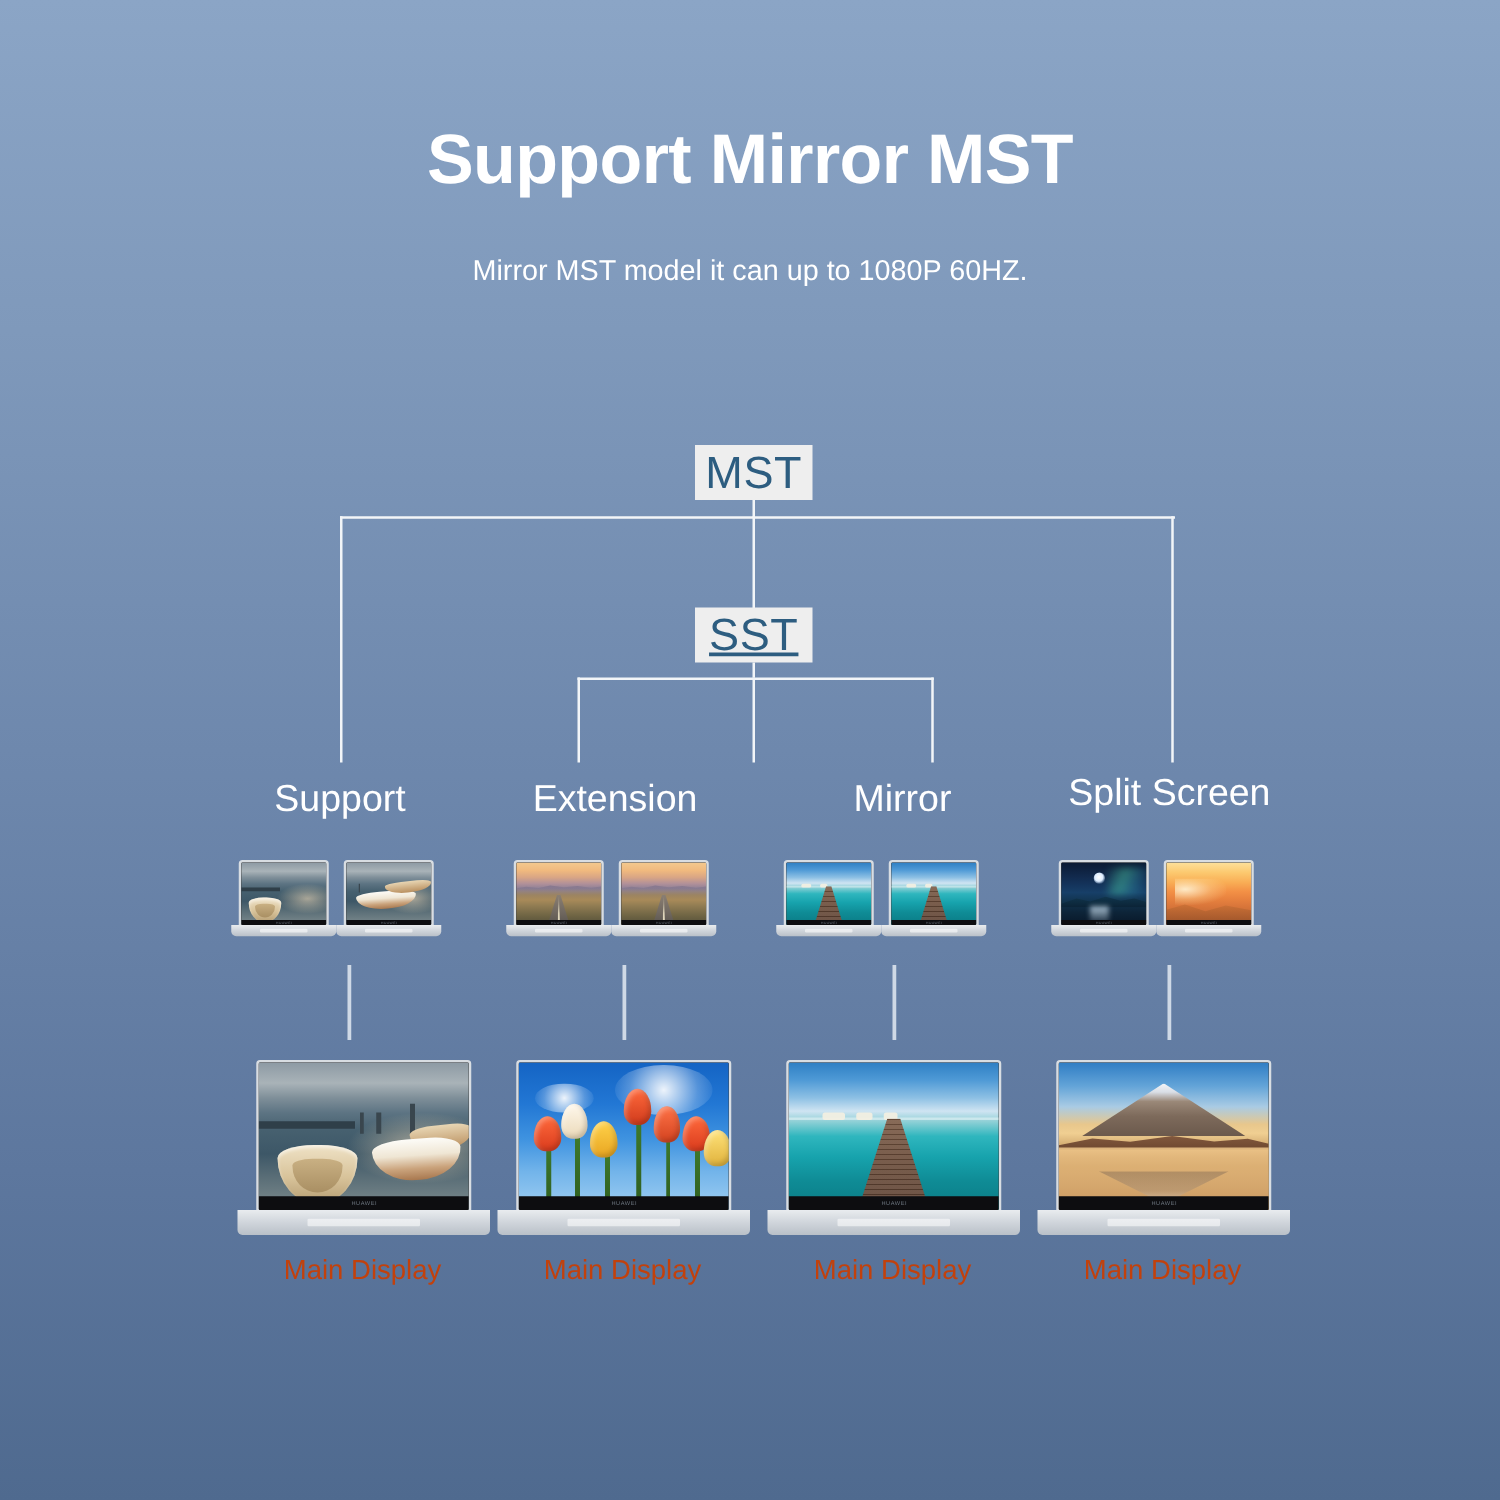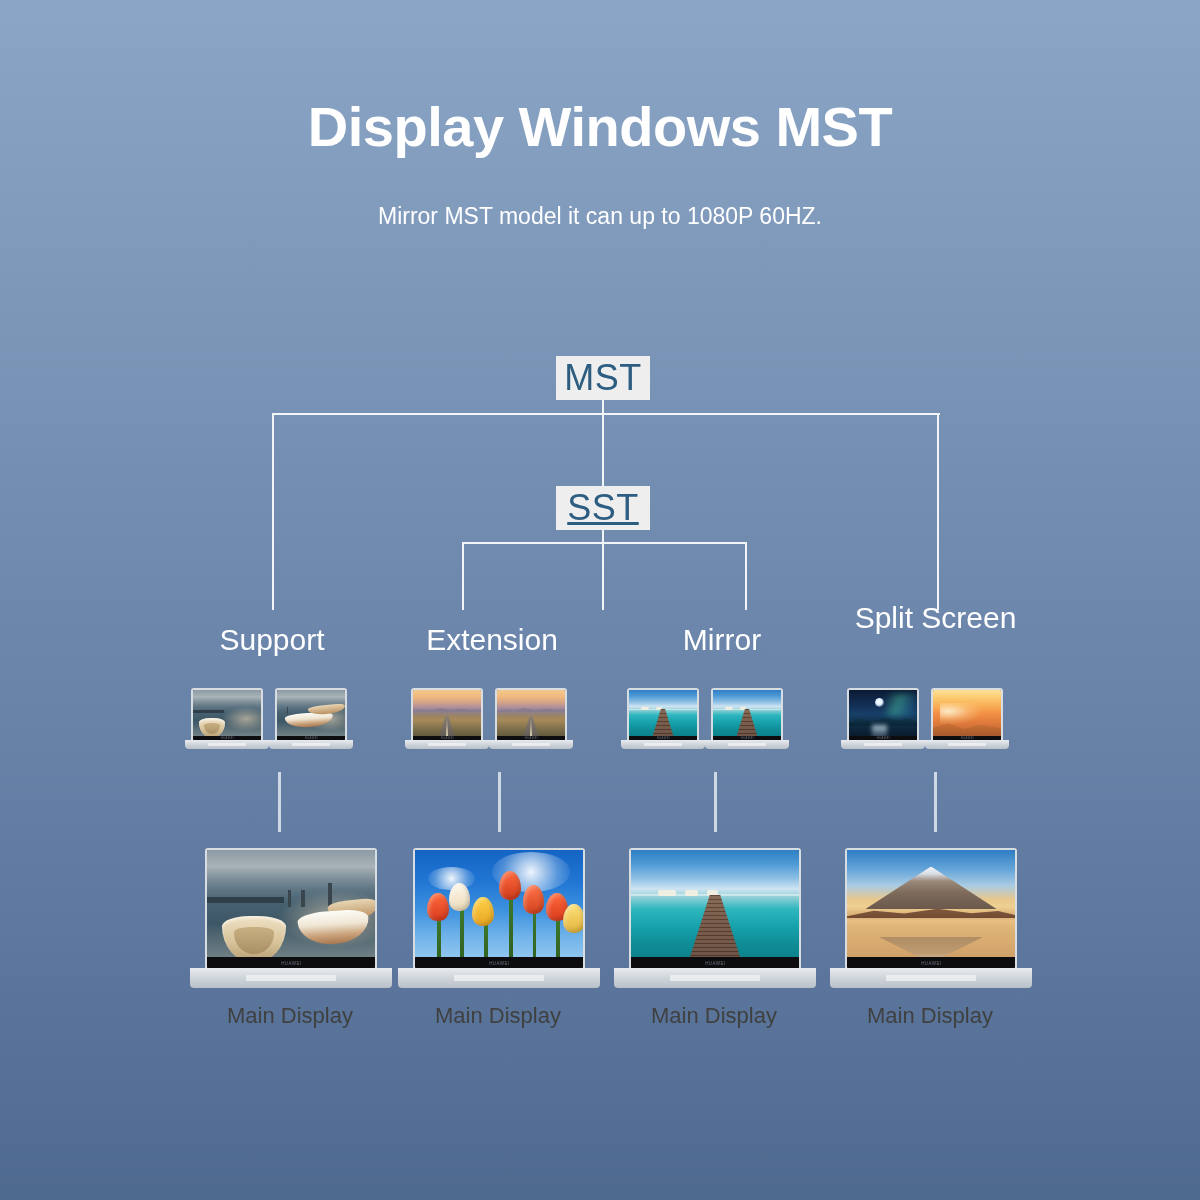--- a/index.html
+++ b/index.html
@@ -104,21 +104,21 @@
   
   .lap.big { width:172px; }
   .lap.big .screen { height:118px; }
   .lap.big .base { height:20px; }
   .lap.big .brand { font-size:5px; }
 
   .main-caption {
     position:absolute;
     font-size:22px;
     line-height:28px;
-    color:#404040;
+    color:#c2410c;
     text-align:center;
     white-space:nowrap;
     z-index:4;
   }
 
   
   .art { position:absolute; inset:0; }
 
   
   .art-harbor {
@@ -303,21 +303,21 @@
     position:absolute; left:50%; transform:translateX(-50%) scaleY(-1);
     bottom:4%; width:62%; height:22%; opacity:0.38;
     background:linear-gradient(to bottom,#f2f4f7 0%,#9a8878 40%,#6b594c 100%);
     clip-path:polygon(50% 0, 100% 100%, 0 100%);
   }
 </style>
 </head>
 <body>
 
 <div id="header">
-  <h1 id="page-title">Display Windows MST</h1>
+  <h1 id="page-title">Support Mirror MST</h1>
   <div id="subtitle">
     <span class="ln">Mirror MST model it can up to 1080P 60HZ.</span>
   </div>
 </div>
 
 <div id="diagram">
 
   <div class="node" id="node-mst">MST</div>
   <div class="node" id="node-sst">SST</div>
 
@@ -335,21 +335,21 @@
 
   <div class="hline" style="left:462px; top:542px; width:285px;"></div>
 
   <div class="vline" style="left:462px; top:542px; height:68px;"></div>
   <div class="vline" style="left:602px; top:542px; height:68px;"></div>
   <div class="vline" style="left:745px; top:542px; height:68px;"></div>
 
   <div class="cat-label" style="left:172px; top:622px; width:200px;">Support</div>
   <div class="cat-label" style="left:392px; top:622px; width:200px;">Extension</div>
   <div class="cat-label" style="left:622px; top:622px; width:200px;">Mirror</div>
-  <div class="cat-label" style="left:833px; top:600px; width:205px;">Split Screen</div>
+  <div class="cat-label" style="left:833px; top:617px; width:205px;">Split Screen</div>
 
   <div class="lap small" style="left:191px; top:688px;">
     <div class="lid">
       <div class="screen">
         <div class="art art-harbor">
           <div class="dock"></div>
           <div class="boat1"></div>
         </div>
         <div class="chinbar">
             <span class="brand">HUAWEI</span>

